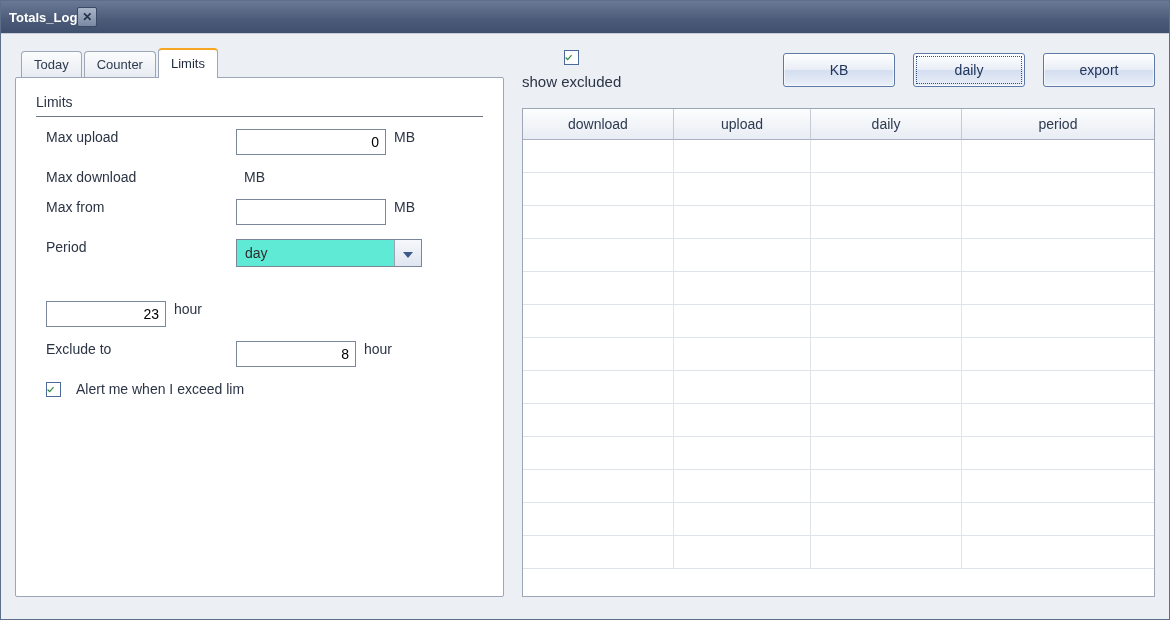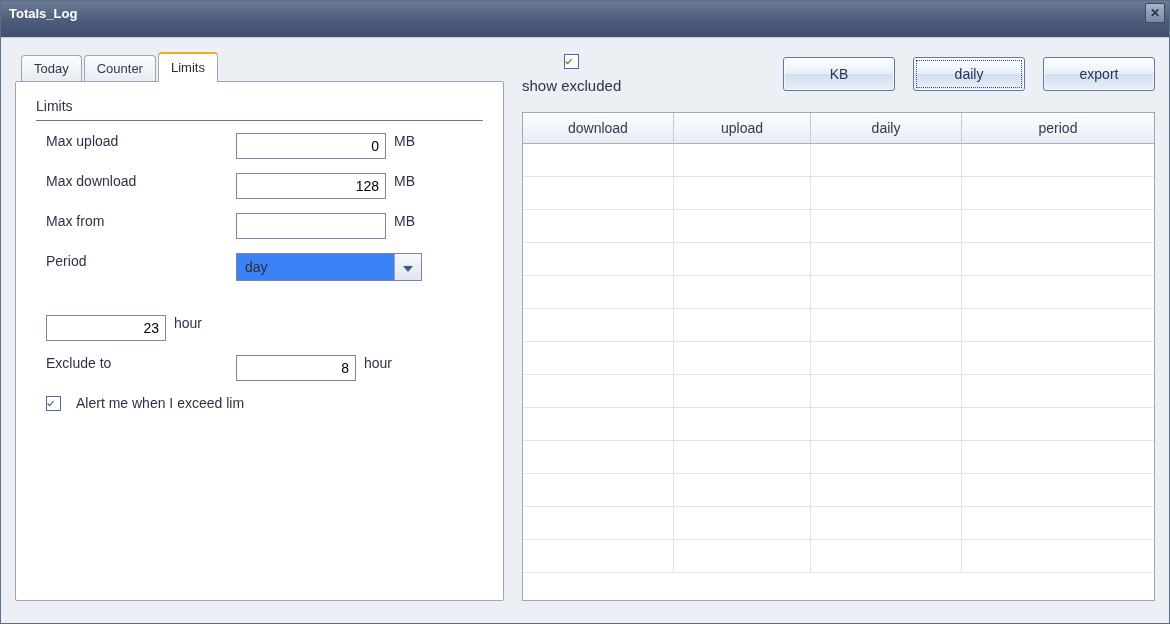--- a/index.html
+++ b/index.html
@@ -10,28 +10,27 @@
     font-size: 13px;
     color: #2e2e2e;
   }
   .window {
     width: 1170px;
     border: 1px solid #5d6e8a;
     box-sizing: border-box;
     background: #ffffff;
   }
   .titlebar {
-    height: 24px;
-    display: flex;
-    align-items: center;
-    justify-content: space-between;
+    height: 32px;
+    display: flex;
+    align-items: center;
     background: linear-gradient(to bottom, #6b7a94 0%, #4a5a78 60%, #3f506e 100%);
     color: #ffffff;
     font-weight: 600;
-    padding: 0 4px 12px 8px;
+    padding: 0 4px 0 8px;
     font-size: 13px;
   }
   .titlebar .close-btn {
     width: 18px;
     height: 18px;
     background: linear-gradient(to bottom, #a9b4c8, #7a89a4);
     border: 1px solid #3a4a64;
     border-radius: 2px;
     display: flex;
     align-items: center;
@@ -135,21 +134,21 @@
     height: 28px;
     width: 186px;
     box-sizing: border-box;
   }
   .select-text {
     flex: 1;
     display: flex;
     align-items: center;
     padding: 0 8px;
     font-size: 14px;
-    background: #3b82f6;
+    background: #5eead4;
   }
   .select-btn {
     width: 26px;
     background: linear-gradient(to bottom, #f6f8fb 0%, #dfe6f0 100%);
     border-left: 1px solid #9aa4b6;
     display: flex;
     align-items: center;
     justify-content: center;
     cursor: pointer;
   }
@@ -292,21 +291,20 @@
         <hr class="section-divider">
 
         <div class="form-row">
           <div class="label">Max upload</div>
           <input class="text-input" value="0" style="">
           <div class="suffix">MB</div>
         </div>
 
         <div class="form-row">
           <div class="label">Max download</div>
-          <input class="text-input" value="128" style="">
           <div class="suffix">MB</div>
         </div>
 
         <div class="form-row">
           <div class="label">Max from</div>
           <input class="text-input" value="" style="">
           <div class="suffix">MB</div>
         </div>
 
         <div class="form-row">

